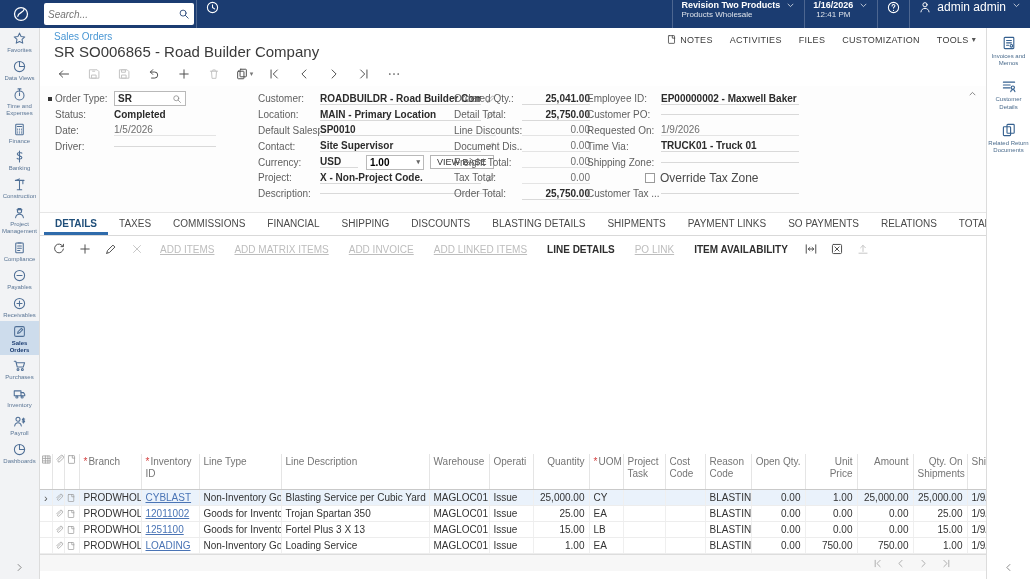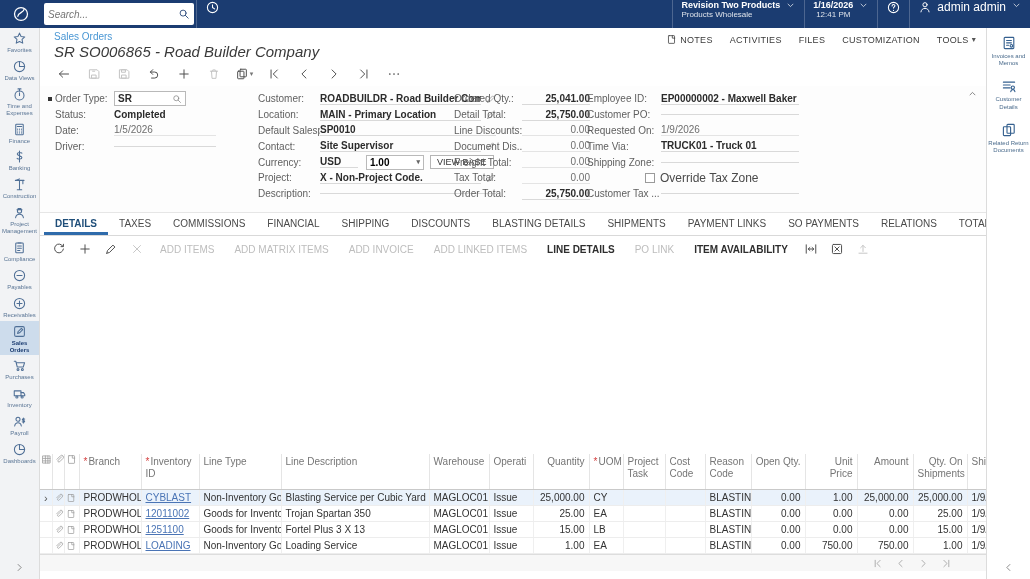--- a/index.html
+++ b/index.html
@@ -42,21 +42,21 @@
   .rp-item { display:flex; flex-direction:column; align-items:center; padding:7px 1px 4px;
     color:#35608f; cursor:pointer; }
   .rp-item .rp-label { font-size:6px; color:#4a6b8c; text-align:center; line-height:1.2; margin-top:2px; }
   .rp-collapse { margin-top:auto; color:#6b6b6b; display:flex; justify-content:center; padding:4px 0 6px; cursor:pointer; }
 
   
   .main { flex:1; min-width:0; display:flex; flex-direction:column; background:#fff; }
 
   .page-header { position:relative; padding:3px 10px 1px 14px; flex:none; }
   .breadcrumb { font-size:10px; color:#4a97d4; cursor:pointer; }
-  .page-title { font-size:15px; color:#3a3a3a; margin-top:1px;font-style:italic; }
+  .page-title { font-size:15px; color:#3a3a3a; margin-top:1px; }
   .header-links { position:absolute; right:10px; top:6px; display:flex; align-items:center; gap:17px; }
   .hlink { font-size:9px; letter-spacing:.3px; color:#3a3a3a; display:flex; align-items:center; gap:3px; cursor:pointer; }
   .hlink .caret { font-size:8px; color:#555; }
 
   .doc-toolbar { height:25px; display:flex; align-items:center; gap:8px; padding-left:13px; flex:none; }
   .dt-btn { width:22px; height:20px; display:flex; align-items:center; justify-content:center;
     color:#4d4d4d; cursor:pointer; border-radius:2px; }
   .dt-btn.disabled { color:#c3c3c3; cursor:default; }
   .dt-btn .caret { font-size:7px; margin-left:1px; color:#777; }
 
@@ -98,21 +98,21 @@
   .tabs-row { display:flex; align-items:flex-end; border-bottom:1px solid #d9d9d9; padding-left:4px; flex:none; height:23px; }
   .tab { padding:4px 11px 3px; font-size:10px; color:#4a4a4a; cursor:pointer; white-space:nowrap; border-bottom:3px solid transparent; }
   .tab.active { color:#1f4e79; font-weight:bold; border-bottom-color:#2f6bab; }
 
   
   .grid-toolbar { height:26px; display:flex; align-items:center; gap:4px; padding-left:8px; flex:none; }
   .gt-icon { width:22px; height:20px; display:flex; align-items:center; justify-content:center;
     color:#4d4d4d; cursor:pointer; }
   .gt-icon.disabled { color:#c6c6c6; cursor:default; }
   .gt-text { font-size:10px; color:#2e2e2e; font-weight:bold; padding:0 8px; cursor:pointer; white-space:nowrap; }
-  .gt-text.disabled { color:#bdbdbd; font-weight:normal; cursor:default; }
+  .gt-text.disabled { color:#bdbdbd; font-weight:normal; cursor:default;text-decoration:underline; }
 
   
   .grid-wrap { flex:1; overflow:hidden; display:flex; flex-direction:row;align-items:flex-end; }
   table.grid { border-collapse:collapse; table-layout:fixed; width:100%; font-size:10px; }
   .grid th { font-weight:normal; color:#757575; text-align:left; vertical-align:top;
     padding:2px 4px; border-right:1px solid #e5e5e5; border-bottom:1px solid #c9c9c9;
     height:36px; background:#fff; overflow:hidden; white-space:normal; line-height:1.25; }
   .grid th.r, .grid td.r { text-align:right; }
   .grid td { padding:0 4px; border-right:1px solid #efefef; border-bottom:1px solid #ededed;
     height:16px; color:#333; white-space:nowrap; overflow:hidden; }

